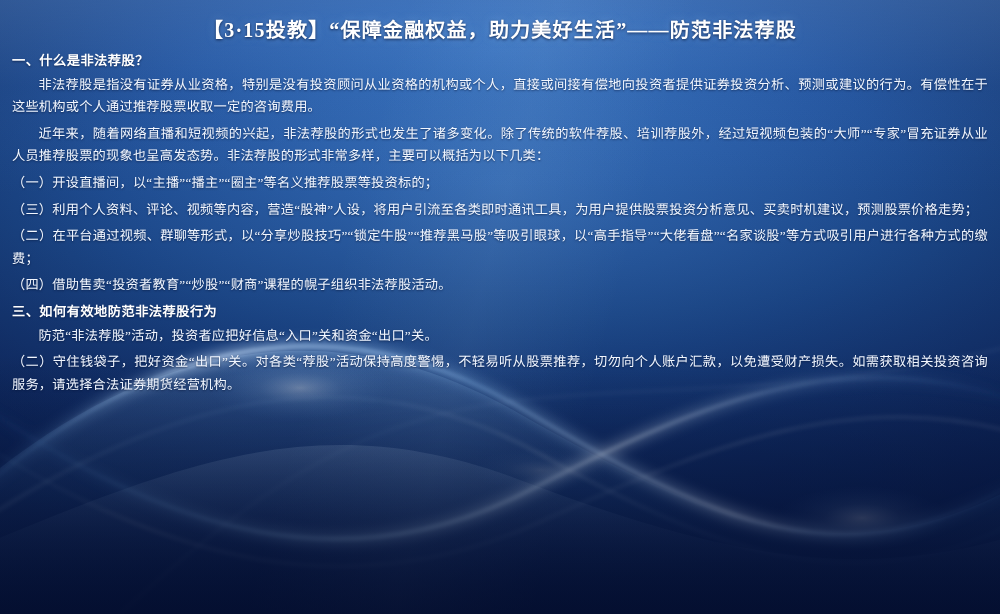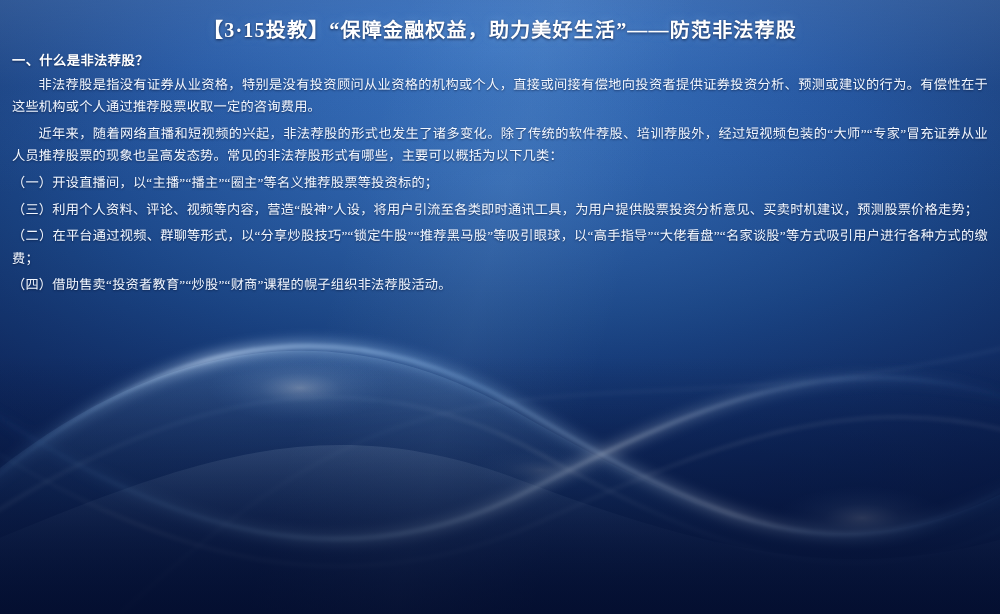--- a/index.html
+++ b/index.html
@@ -179,25 +179,28 @@
   </div>
 
   <div class="content">
 
     <div class="block">
       <div class="heading">一、什么是非法荐股？</div>
       <p class="para">非法荐股是指没有证券从业资格，特别是没有投资顾问从业资格的机构或个人，直接或间接有偿地向投资者提供证券投资分析、预测或建议的行为。有偿性在于这些机构或个人通过推荐股票收取一定的咨询费用。</p>
     </div>
 
     <div class="block">
-      <p class="para">近年来，随着网络直播和短视频的兴起，非法荐股的形式也发生了诸多变化。除了传统的软件荐股、培训荐股外，经过短视频包装的“大师”“专家”冒充证券从业人员推荐股票的现象也呈高发态势。常见的非法荐股形式有哪些，主要可以概括为以下几类：</p>
+      <p class="para">近年来，随着网络直播和短视频的兴起，非法荐股的形式也发生了诸多变化。除了传统的软件荐股、培训荐股外，经过短视频包装的“大师”“专家”冒充证券从业人员推荐股票的现象也呈高发态势。非法荐股的形式非常多样，主要可以概括为以下几类：</p>
       <p class="item">（一）开设直播间，以“主播”“播主”“圈主”等名义推荐股票等投资标的；</p>
       <p class="item">（三）利用个人资料、评论、视频等内容，营造“股神”人设，将用户引流至各类即时通讯工具，为用户提供股票投资分析意见、买卖时机建议，预测股票价格走势；</p>
       <p class="item">（二）在平台通过视频、群聊等形式，以“分享炒股技巧”“锁定牛股”“推荐黑马股”等吸引眼球，以“高手指导”“大佬看盘”“名家谈股”等方式吸引用户进行各种方式的缴费；</p>
       <p class="item">（四）借助售卖“投资者教育”“炒股”“财商”课程的幌子组织非法荐股活动。</p>
     </div>
 
     <div class="block">
+      <div class="heading">三、如何有效地防范非法荐股行为</div>
+      <p class="para">防范“非法荐股”活动，投资者应把好信息“入口”关和资金“出口”关。</p>
+      <p class="item">（二）守住钱袋子，把好资金“出口”关。对各类“荐股”活动保持高度警惕，不轻易听从股票推荐，切勿向个人账户汇款，以免遭受财产损失。如需获取相关投资咨询服务，请选择合法证券期货经营机构。</p>
     </div>
 
 
   </div>
 </div>
 
 </body></html>

